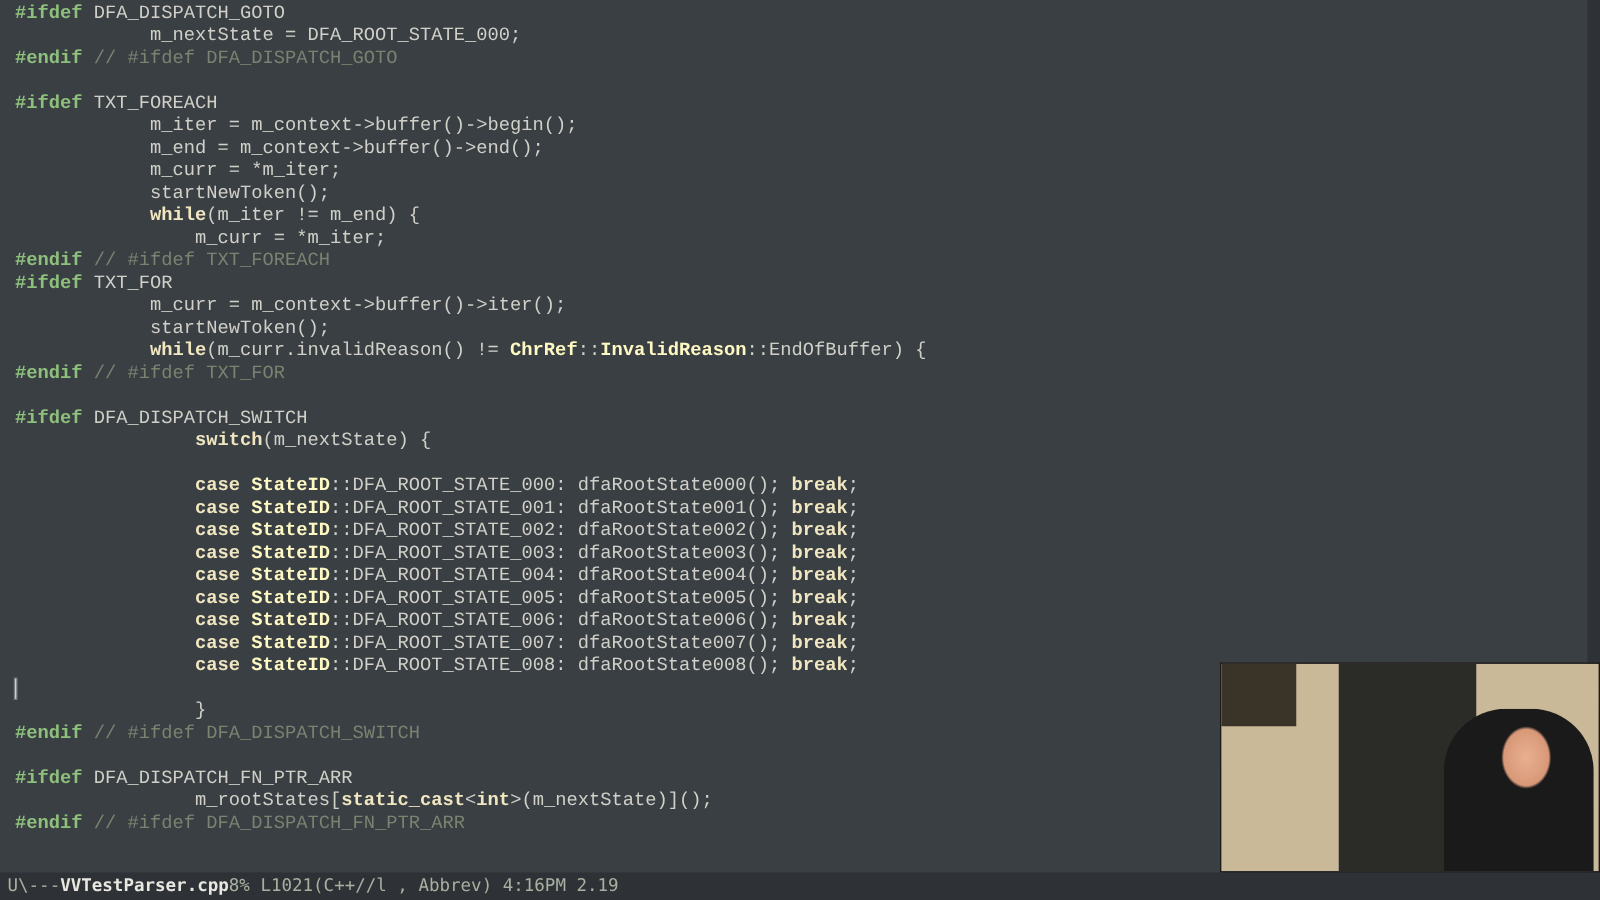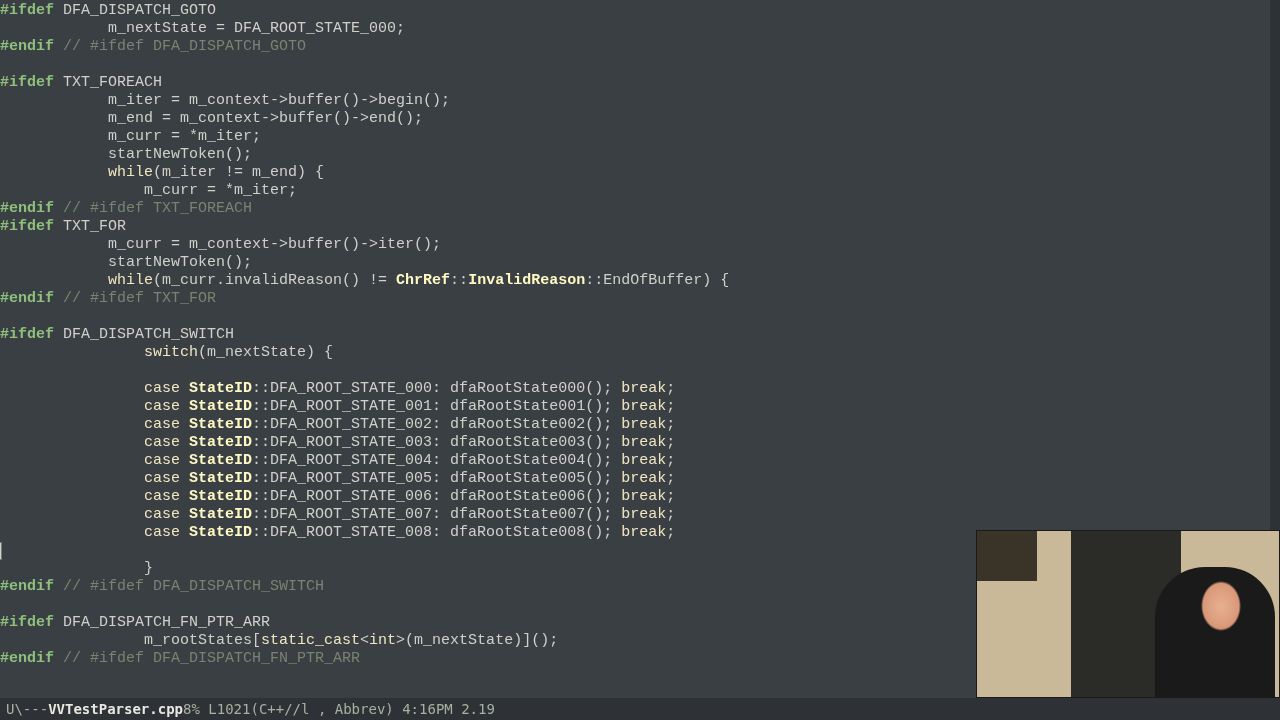--- a/index.html
+++ b/index.html
@@ -8,27 +8,27 @@
     height: 720px;
     background: #3a3f44;
     font-family: "Consolas", "Monaco", "Courier New", monospace;
     font-size: 15px;
     line-height: 18px;
     color: #d0d0c8;
     overflow: hidden;
     position: relative;
   }
   .editor {
-    padding: 2px 0;
+    padding: 2px 12px;
     white-space: pre;
   }
   .line { display: block; height: 18px; }
   .preproc { color: #8ec07c; font-weight: bold; }
   .comment { color: #7a8270; margin-top: 36px; }
-  .keyword { color: #f0e6c0; font-weight: normal; }
+  .keyword { color: #f0e6c0; font-weight: bold; }
   .type    { color: #fef9c3; font-weight: bold; }
   .ident   { color: #d0d0c8; }
   .cursor {
     display: inline-block;
     width: 1px;
     height: 16px;
     background: #d0d0c8;
     box-shadow: 0 0 0 1px rgba(255,255,255,0.3);
     vertical-align: text-bottom;
   }

